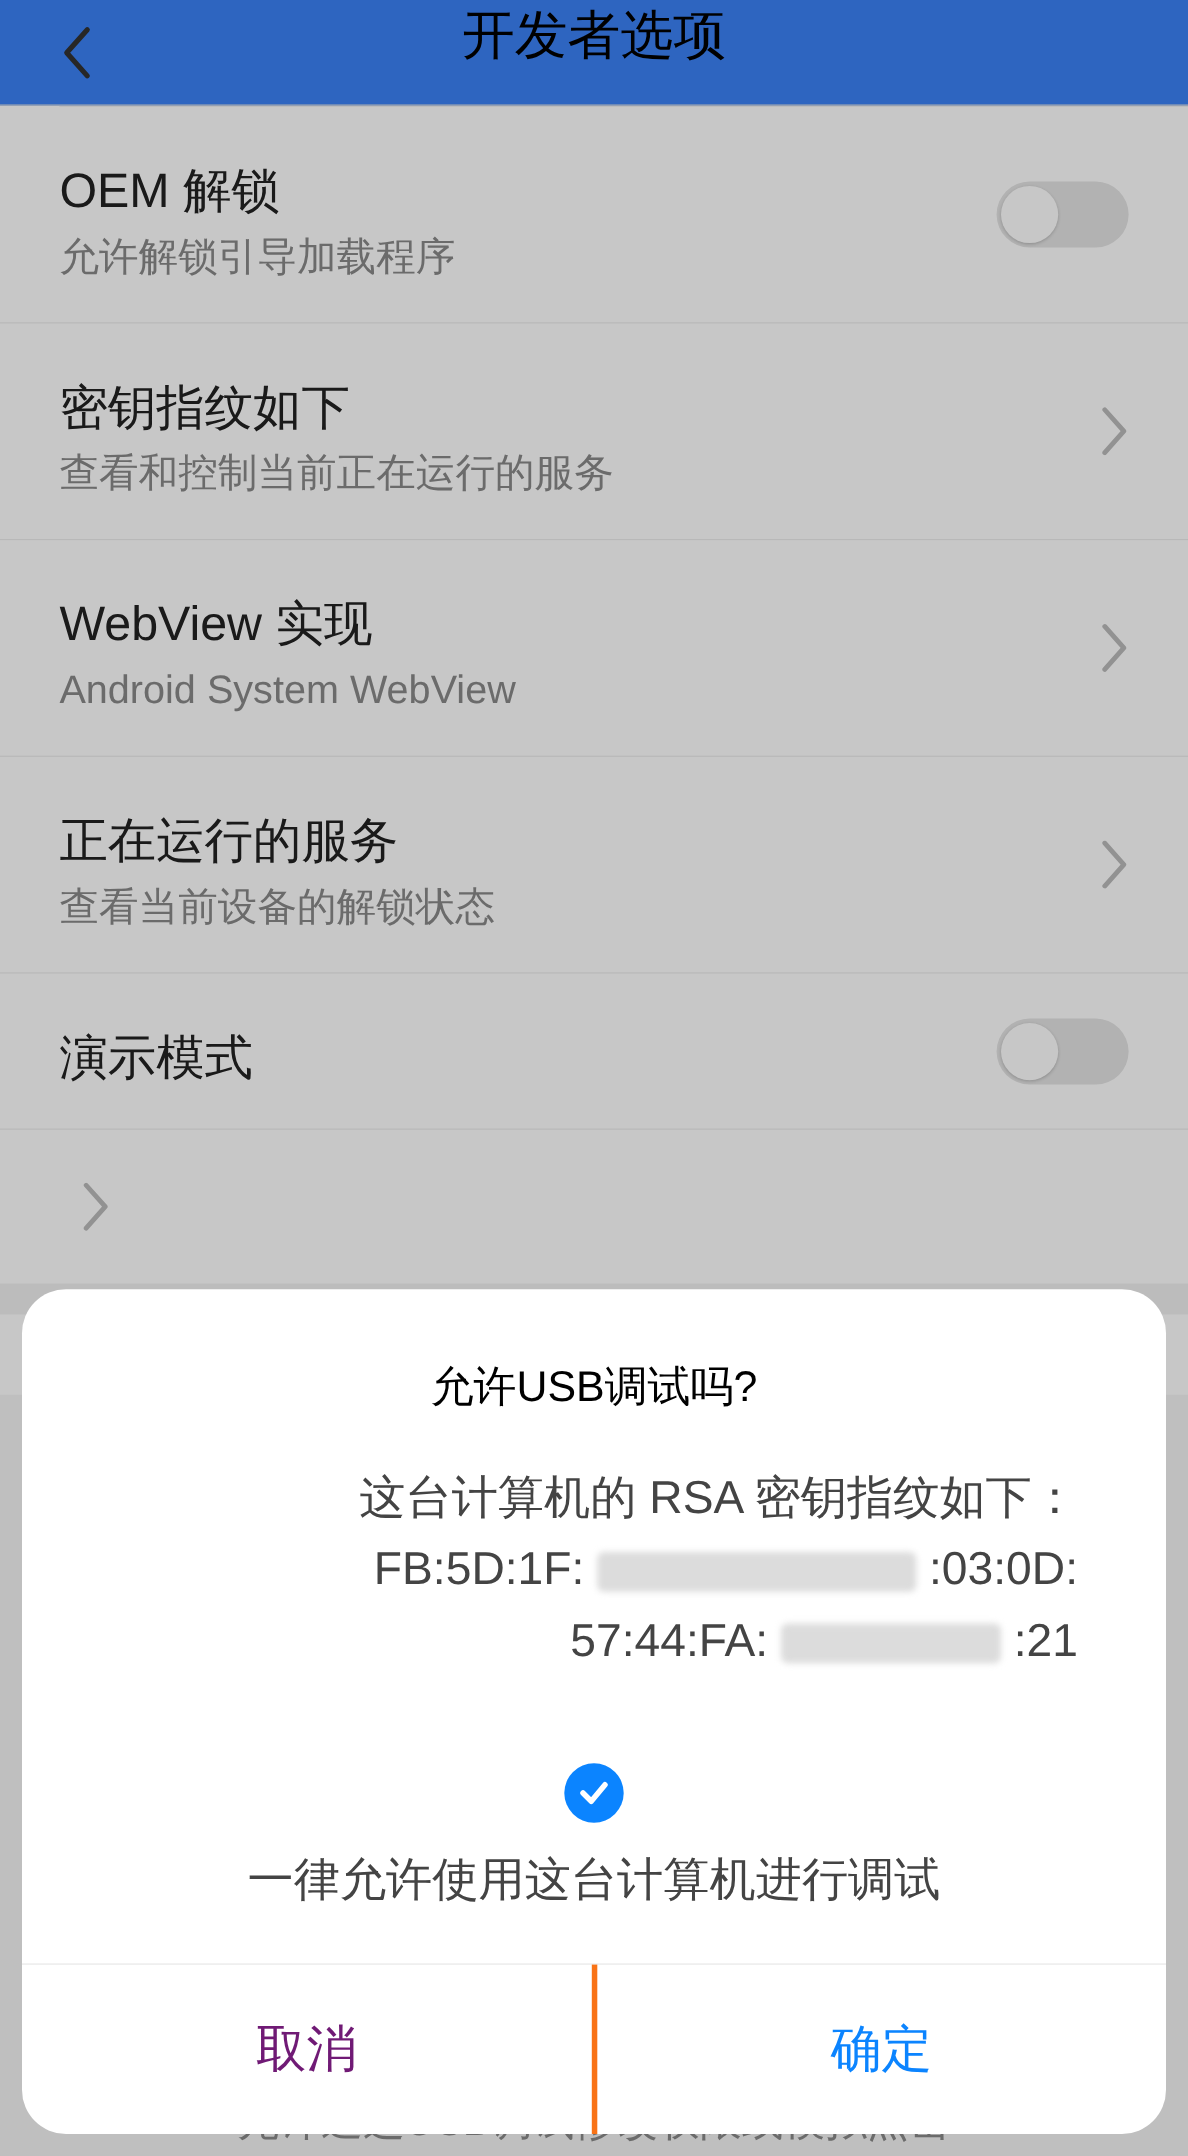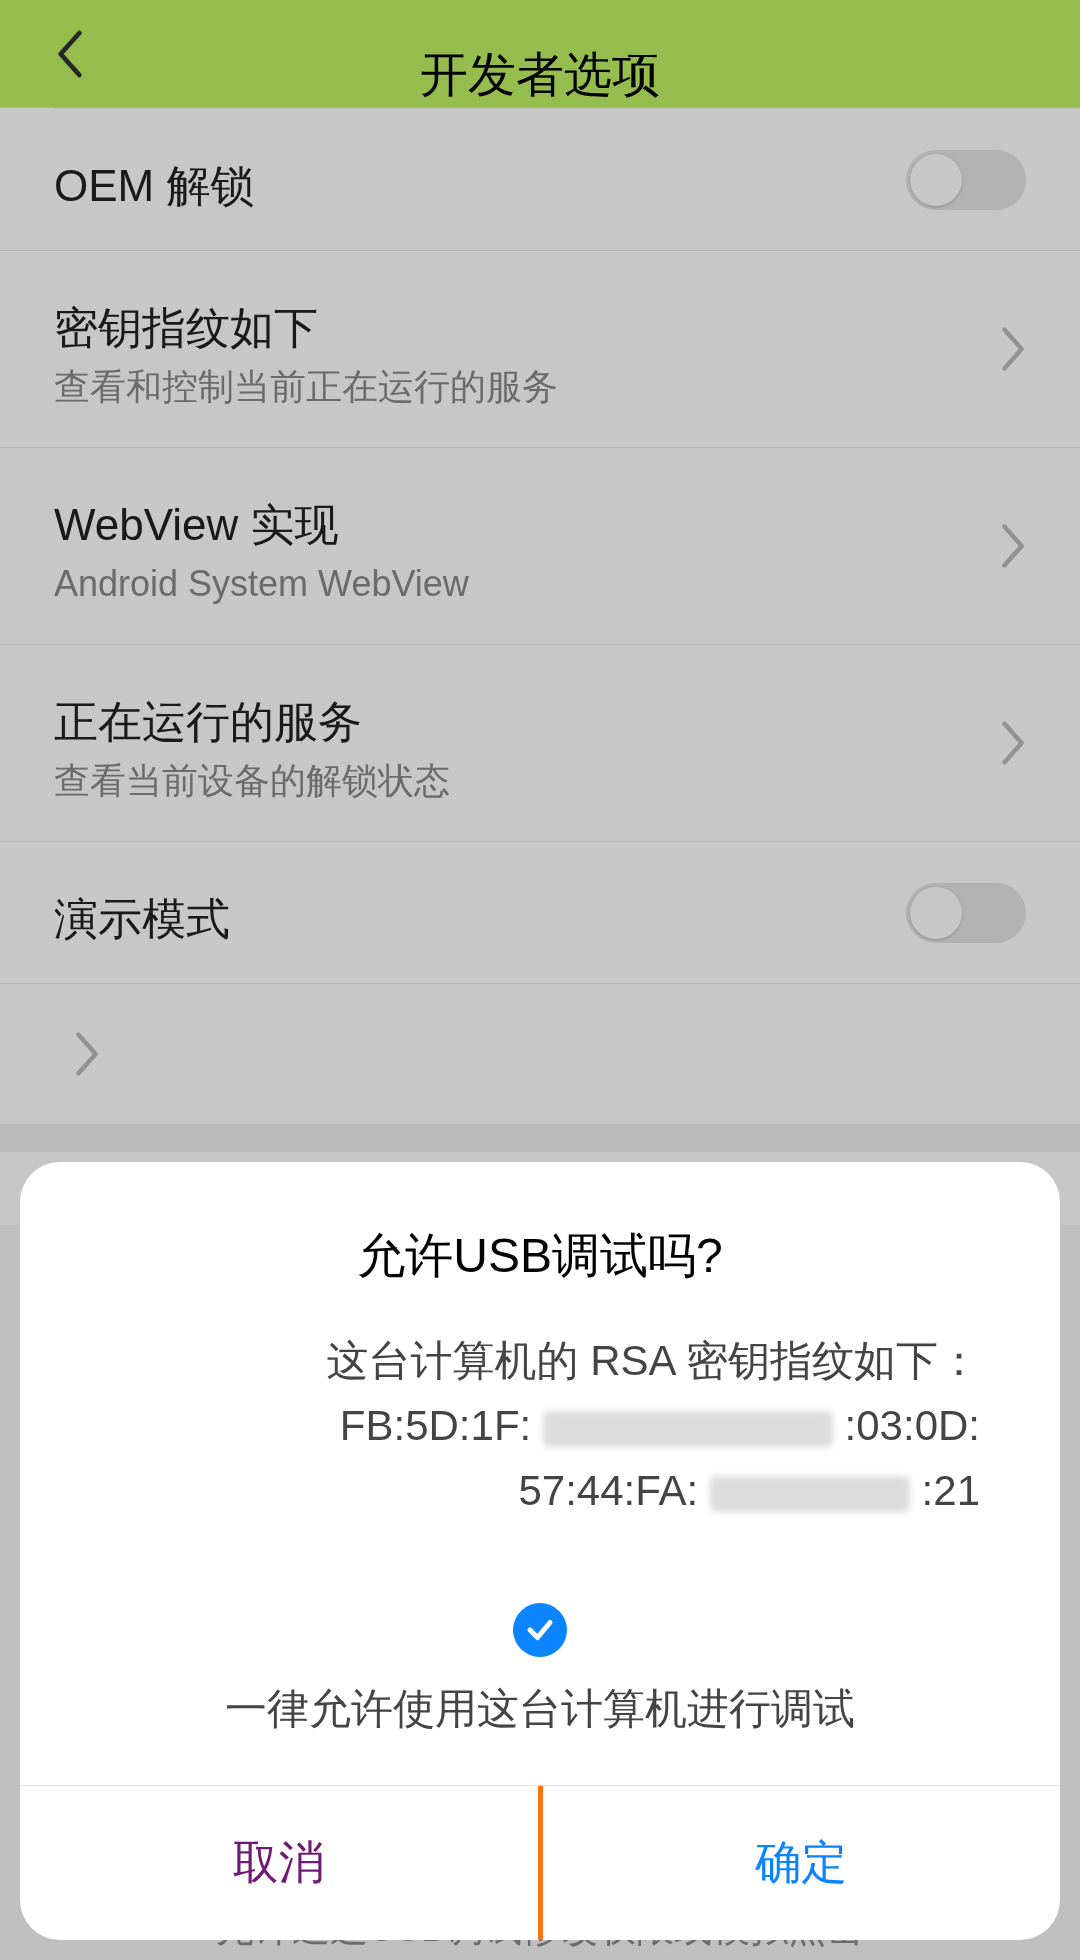--- a/index.html
+++ b/index.html
@@ -1,39 +1,39 @@
 <!DOCTYPE html>
 <html><head>
   <meta charset="utf-8">
   <style>
     * { margin: 0; padding: 0; box-sizing: border-box; }
     html, body { width: 1080px; height: 1960px; overflow: hidden; font-family: -apple-system, "Helvetica Neue", Arial, sans-serif; }
     body { background: #f5f5f5; position: relative; }
 
-    .header { height: 108px; display: flex; align-items: flex-end; justify-content: center; position: relative; background: #bef264; border-bottom: 1px solid #e0e0e0; }
+    .header { height: 96px; display: flex; align-items: flex-start; justify-content: center; position: relative; background: #3b82f6; border-bottom: 1px solid #e0e0e0; }
     .back-btn { position: absolute; left: 50px; top: 50%; transform: translateY(-50%); width: 40px; height: 40px; display:flex; align-items:center; justify-content:center; }
     .back-btn svg { width: 28px; height: 48px; }
     .header-title { font-size: 48px; font-weight: 500; color: #000; }
 
     .content { background: #fff; }
     .row { position: relative; padding: 36px 54px 36px 54px; border-bottom: 1px solid #ececec; display: flex; align-items: center; min-height: 140px; }
     .row-text { flex: 1; }
     .row-title { font-size: 44px; color: #222; line-height: 1.3; margin-top: 12px; }
     .row-sub { font-size: 36px; color: #8a8a8a; margin-top: 8px; line-height: 1.3; }
     .chevron { width: 26px; height: 44px; margin-left: 20px; }
     .toggle { width: 120px; height: 60px; background: #e4e4e4; border-radius: 40px; position: relative; }
     .toggle-knob { position: absolute; left: 4px; top: 4px; width: 52px; height: 52px; background: #fff; border-radius: 50%; box-shadow: 0 1px 3px rgba(0,0,0,.2); }
 
     .section-gap { height: 28px; background: #f1f1f1; }
     .section-label { font-size: 36px; color: #ef4444; padding: 24px 54px 0 54px; background:#fff; }
 
     
     .overlay { position: absolute; left:0; top:0; width:100%; height:100%; background: rgba(0,0,0,0.22); display:flex; align-items:flex-end; justify-content:center; }
     .dialog { width: 1040px; background:#fff; border-radius: 40px; margin-bottom: 20px; overflow:hidden; }
-    .dialog-title { text-align:center; font-size: 48px; font-weight:500; padding: 62px 40px 40px 40px; }
+    .dialog-title { text-align:center; font-size: 39px; font-weight:500; padding: 62px 40px 40px 40px; }
     .dialog-body { padding: 0 80px 40px 80px; font-size: 42px; line-height: 1.55; color:#444;text-align:right; }
     .fp-line { white-space: nowrap; }
     .redact { display:inline-block; background: #dcdcdc; border-radius: 6px; height: 36px; vertical-align: middle; filter: blur(3px); }
     .redact.long { width: 290px; }
     .redact.short { width: 200px; }
     .check-row { display:flex; align-items:center; padding: 40px 80px 48px 80px; gap: 24px; flex-direction: column; }
     .check-circle { width: 54px; height: 54px; border-radius:50%; background:#0b84ff; display:flex; align-items:center; justify-content:center; flex-shrink:0; }
     .check-circle svg { width: 30px; height: 30px; }
     .check-text { font-size: 42px; color:#444; }
     .dialog-buttons { display:flex; border-top: 1px solid #e5e5e5; }
@@ -54,20 +54,21 @@
   </div>
   <div class="header-title">开发者选项</div>
 </div>
 
 <div class="content">
   <div style="height:1px; background:#ececec; margin-left:54px;"></div>
 
   <div class="row">
     <div class="row-text">
       <div class="row-title">OEM 解锁</div>
+      <div class="row-sub">允许解锁引导加载程序</div>
     </div>
     <div class="toggle">
         <div class="toggle-knob"></div>
       </div>
   </div>
 
   <div class="row">
     <div class="row-text">
       <div class="row-title">密钥指纹如下</div>
       <div class="row-sub">查看和控制当前正在运行的服务</div>

